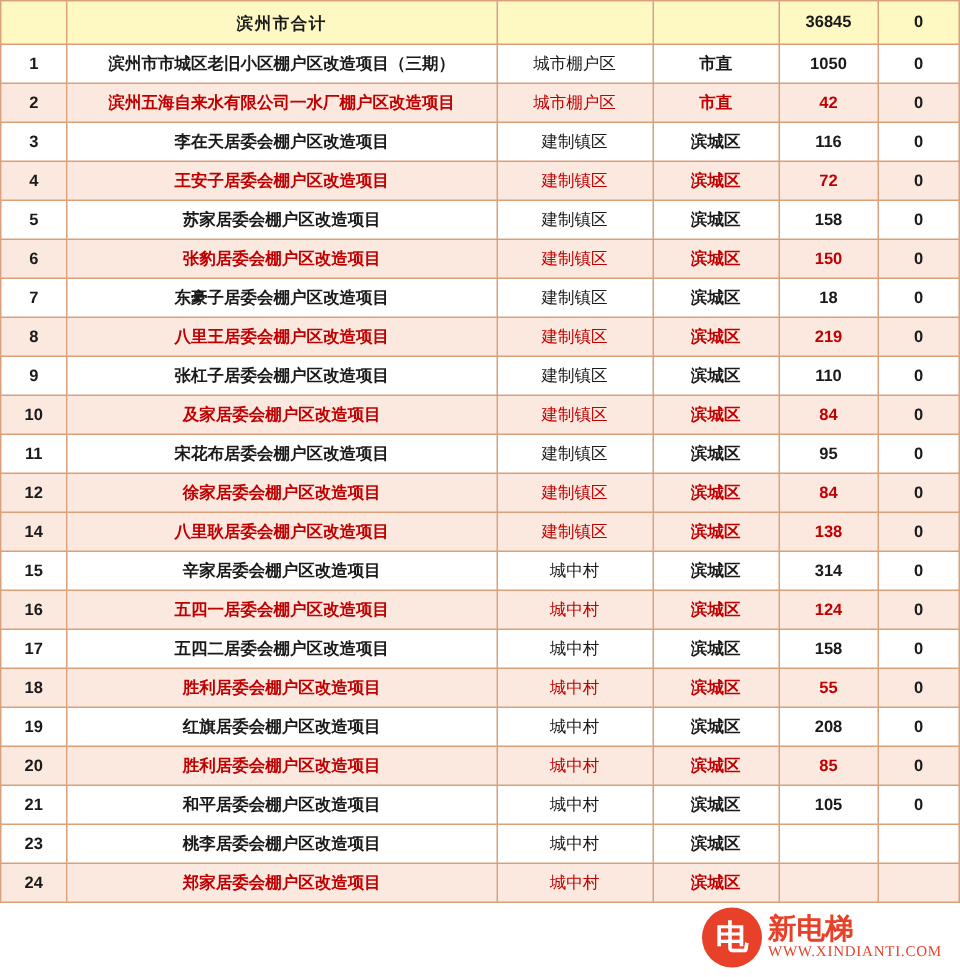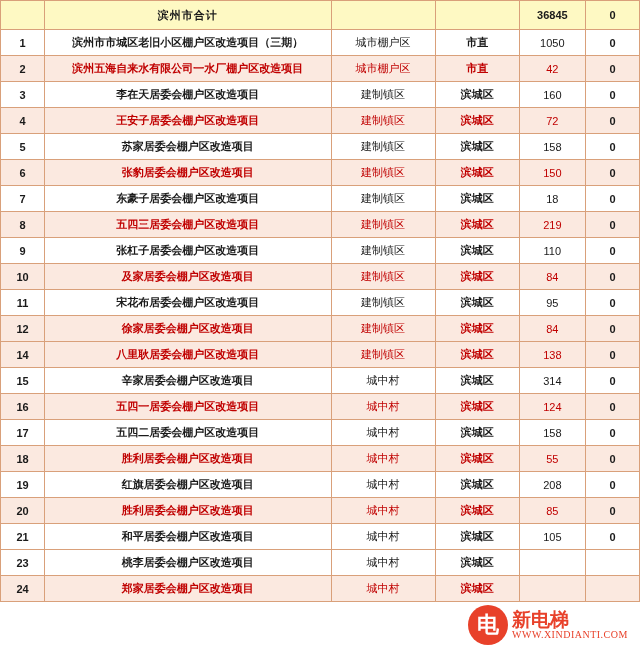--- a/index.html
+++ b/index.html
@@ -66,21 +66,21 @@
     font-weight: bold;
   }
 
   tr.shade td { background: #fbe9e0; }
   tr.plain td { background: #ffffff; }
 
   td.idx { font-weight: bold; font-size: 12px; }
   td.name { font-weight: bold; font-size: 11.5px; }
   td.type { font-weight: normal; font-size: 11.5px; }
   td.area { font-weight: bold; font-size: 11.5px; margin-left: 48px; }
-  td.num  { font-weight: normal; font-size: 12px; }
+  td.num  { font-weight: bold; font-size: 12px; }
   td.zero { font-weight: bold; font-size: 12px; }
 
   tr.emph td.name, tr.emph td.type, tr.emph td.area, tr.emph td.num {
     color: #c00000;
   }
   tr.emph td.idx { color: #1a1a1a; }
 
   
 
   
@@ -164,21 +164,21 @@
           <td class="type">城市棚户区</td>
           <td class="area">市直</td>
           <td class="num">42</td>
           <td class="zero">0</td>
         </tr>
         <tr class="plain">
           <td class="idx">3</td>
           <td class="name">李在天居委会棚户区改造项目</td>
           <td class="type">建制镇区</td>
           <td class="area">滨城区</td>
-          <td class="num">160</td>
+          <td class="num">116</td>
           <td class="zero">0</td>
         </tr>
         <tr class="shade emph">
           <td class="idx">4</td>
           <td class="name">王安子居委会棚户区改造项目</td>
           <td class="type">建制镇区</td>
           <td class="area">滨城区</td>
           <td class="num">72</td>
           <td class="zero">0</td>
         </tr>
@@ -201,21 +201,21 @@
         <tr class="plain">
           <td class="idx">7</td>
           <td class="name">东豪子居委会棚户区改造项目</td>
           <td class="type">建制镇区</td>
           <td class="area">滨城区</td>
           <td class="num">18</td>
           <td class="zero">0</td>
         </tr>
         <tr class="shade emph">
           <td class="idx">8</td>
-          <td class="name">五四三居委会棚户区改造项目</td>
+          <td class="name">八里王居委会棚户区改造项目</td>
           <td class="type">建制镇区</td>
           <td class="area">滨城区</td>
           <td class="num">219</td>
           <td class="zero">0</td>
         </tr>
         <tr class="plain">
           <td class="idx">9</td>
           <td class="name">张杠子居委会棚户区改造项目</td>
           <td class="type">建制镇区</td>
           <td class="area">滨城区</td>

